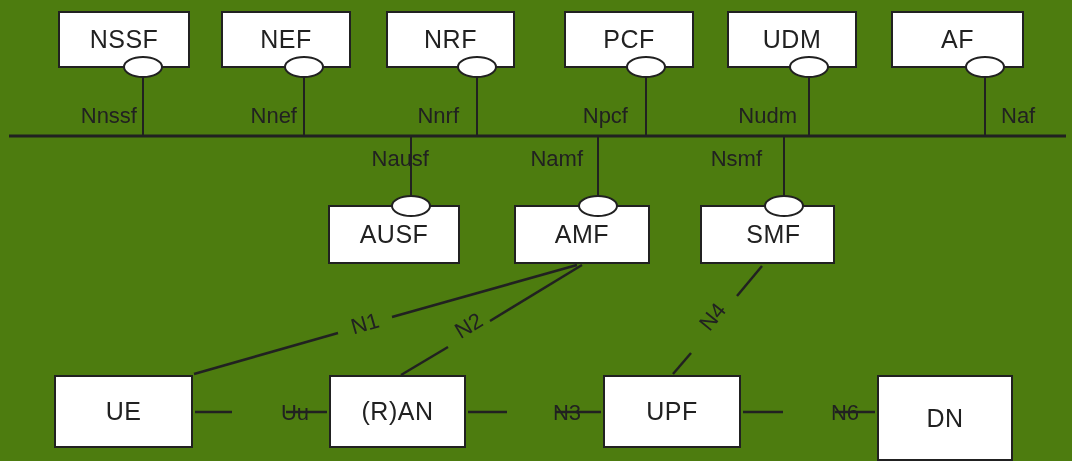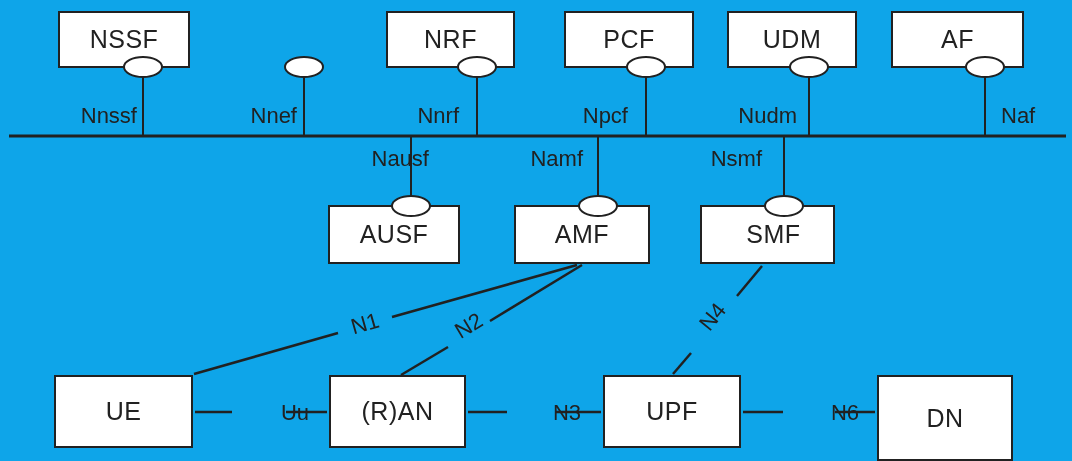--- a/index.html
+++ b/index.html
@@ -1,20 +1,20 @@
 <!DOCTYPE html>
 <html><head>
 <meta charset="utf-8">
 <style>
   html, body { margin: 0; padding: 0; background: #ffffff; }
   .canvas {
     position: relative;
     width: 1072px;
     height: 461px;
-    background: #0ea5e9;
+    background: #4d7c0f;
     font-family: "Liberation Sans", sans-serif;
     color: #212121;
     overflow: hidden;
   }
   .node {
     position: absolute;
     box-sizing: border-box;
     background: #ffffff;
     border: 2px solid #212121;
     display: flex;
@@ -43,20 +43,23 @@
     pointer-events: none;
   }
 </style>
 </head>
 <body>
 
 <div class="canvas">
 
   <div class="node" style="left:58px;  top:11px; width:132px; height:57px;">
     <span>NSSF</span>
+  </div>
+  <div class="node" style="left:221px; top:11px; width:130px; height:57px;">
+    <span>NEF</span>
   </div>
   <div class="node" style="left:386px; top:11px; width:129px; height:57px;">
     <span>NRF</span>
   </div>
   <div class="node" style="left:564px; top:11px; width:130px; height:57px;">
     <span>PCF</span>
   </div>
   <div class="node" style="left:727px; top:11px; width:130px; height:57px;">
     <span>UDM</span>
   </div>

